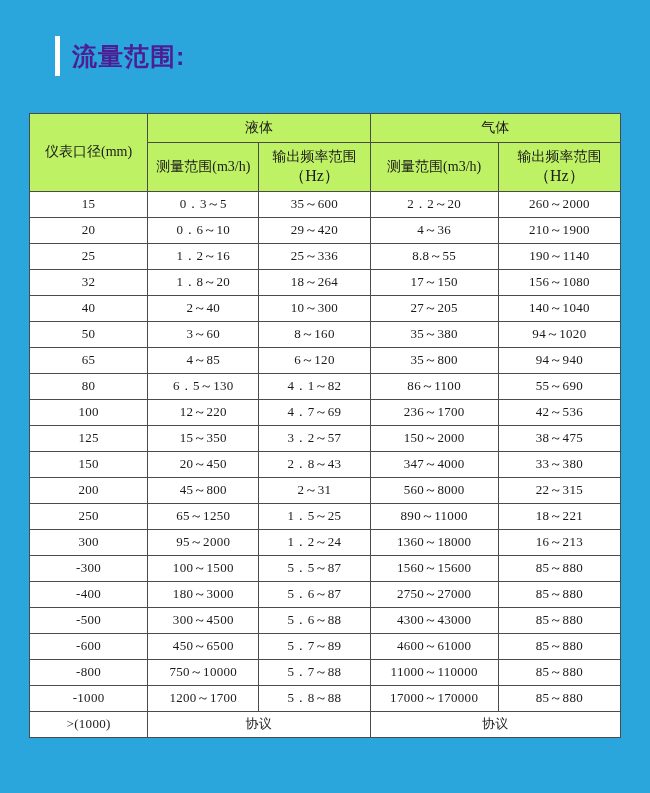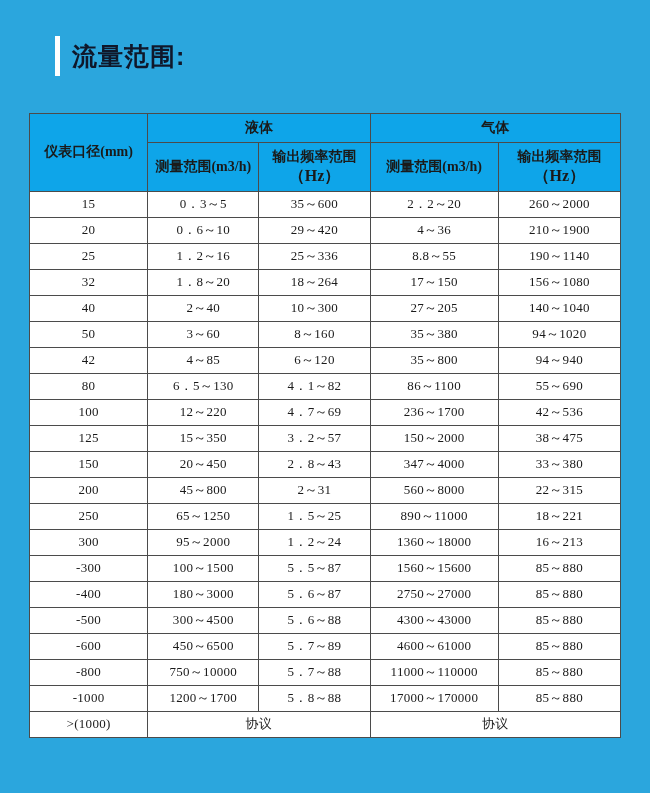--- a/index.html
+++ b/index.html
@@ -25,21 +25,21 @@
     position: absolute;
     left: 55px;
     top: 36px;
     border-left: 5px solid #ffffff;
     padding-left: 12px;
     height: 40px;
     display: flex;
     align-items: center;
   }
   .title-text {
-    color: #0f172a;
+    color: #4c1d95;
     font-size: 25px;
     font-weight: bold;
     letter-spacing: 1px;
     line-height: 1;
     font-family: "Liberation Sans", sans-serif;
   }
   .table-card {
     position: absolute;
     left: 29px;
     top: 113px;
@@ -54,24 +54,24 @@
     table-layout: fixed;
   }
   table.flow th, table.flow td {
     border: 1px solid #4b4b4b;
     text-align: center;
     vertical-align: middle;
     color: #1a1a1a;
     font-family: "Liberation Serif", serif;
   }
   table.flow th {
-    font-weight: bold;
+    font-weight: normal;
     font-size: 14px;
     padding: 5px 2px;
-    background: #0ea5e9;
+    background: #bef264;
     margin-top: 13px;
   }
   th.head-main {
     font-size: 15px;
   }
   th.grp {
     font-size: 16px;
   }
   th.sub {
     font-size: 12.5px;
@@ -174,21 +174,21 @@
           <td>140～1040</td>
         </tr>
         <tr>
           <td class="dn">50</td>
           <td>3～60</td>
           <td>8～160</td>
           <td>35～380</td>
           <td>94～1020</td>
         </tr>
         <tr>
-          <td class="dn">42</td>
+          <td class="dn">65</td>
           <td>4～85</td>
           <td>6～120</td>
           <td>35～800</td>
           <td>94～940</td>
         </tr>
         <tr>
           <td class="dn">80</td>
           <td>6．5～130</td>
           <td>4．1～82</td>
           <td>86～1100</td>

